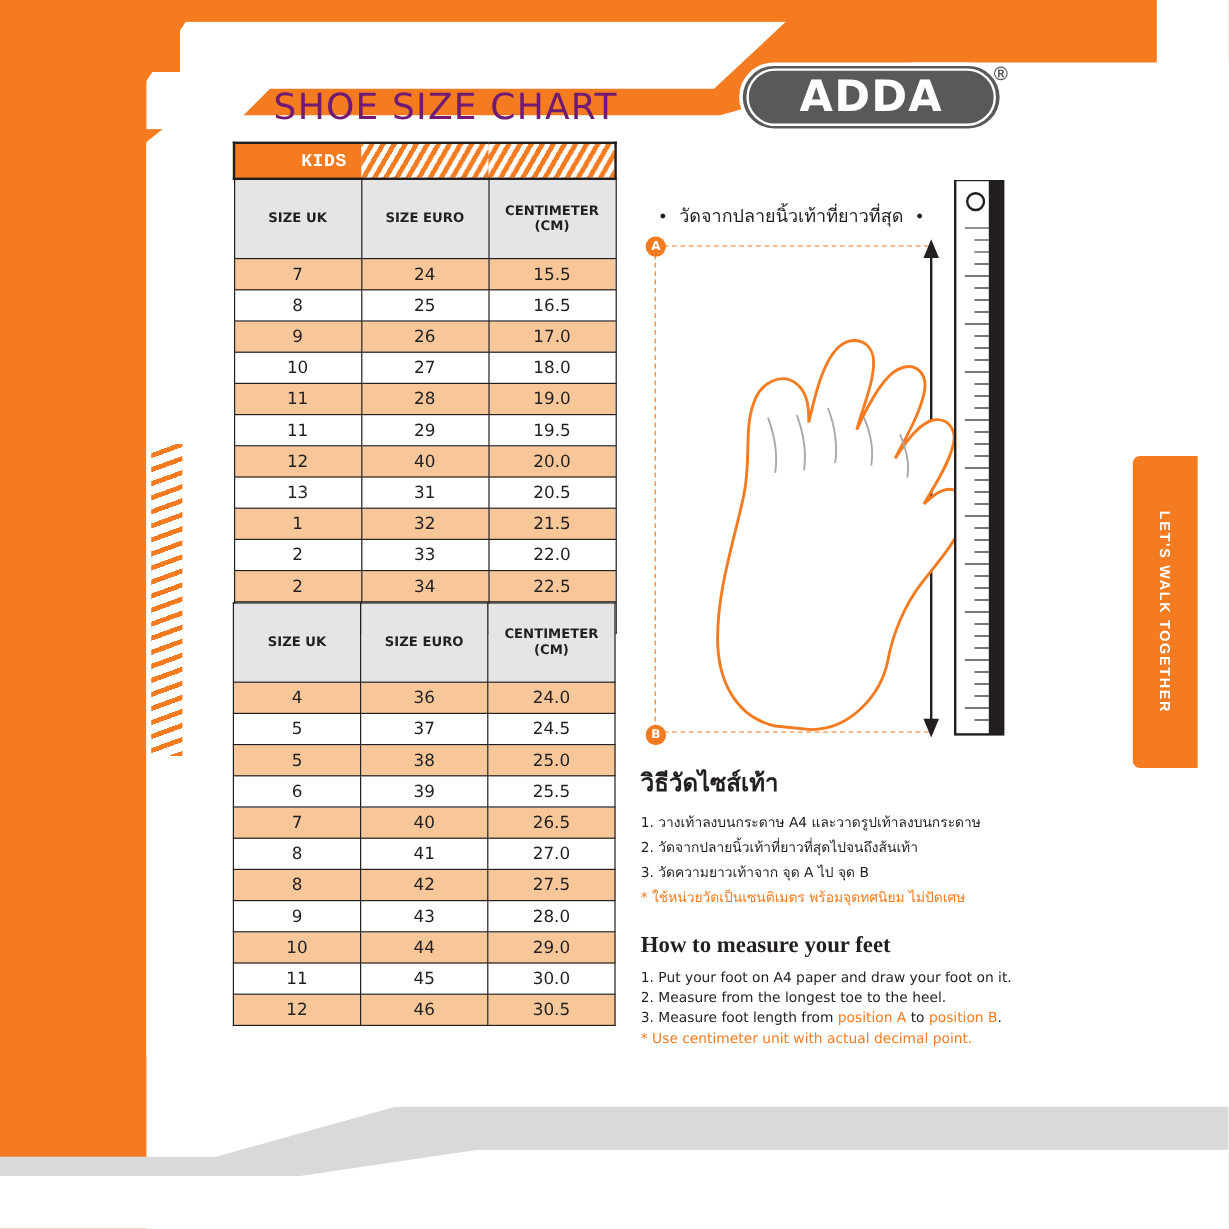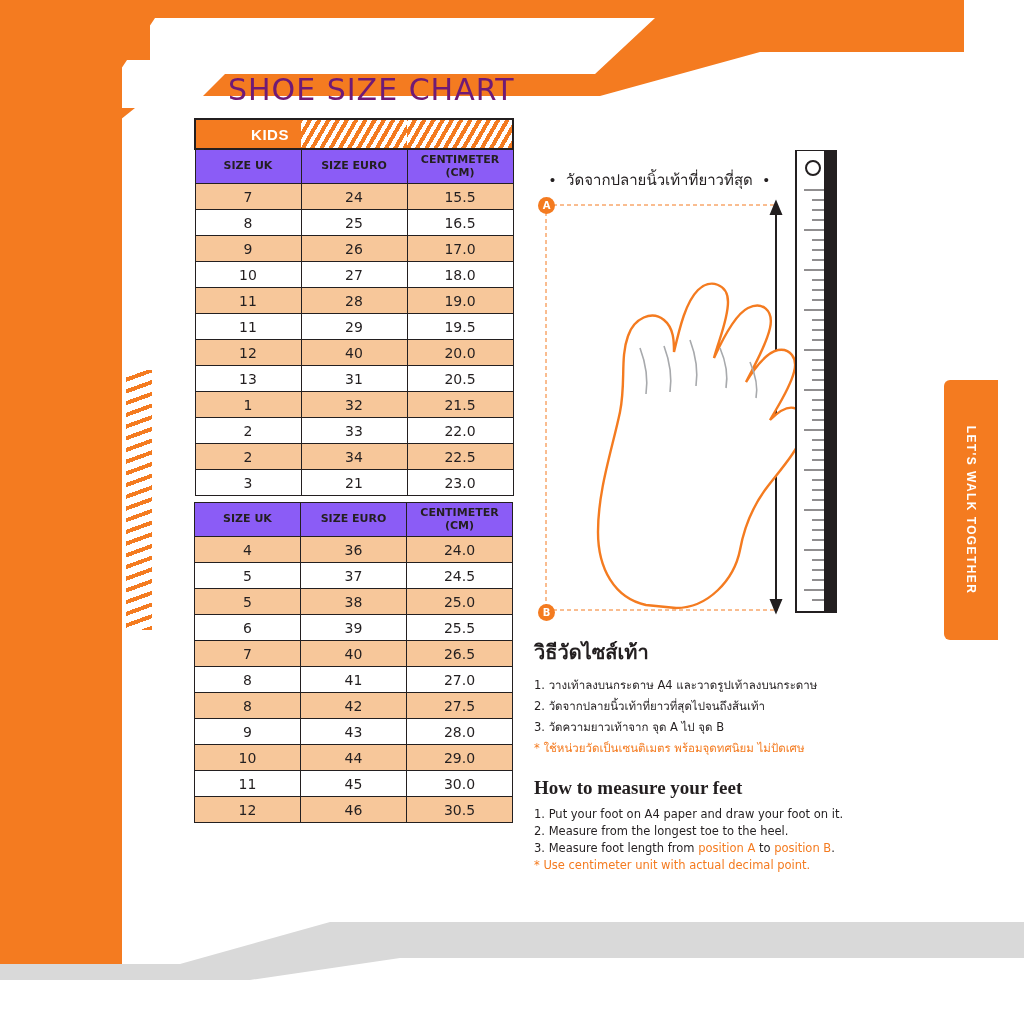--- a/index.html
+++ b/index.html
@@ -89,29 +89,29 @@
   
   .table-wrap{position:absolute;left:194px;top:118px;width:318px;}
   .table-wrap2{position:absolute;left:194px;top:502px;width:318px;}
   table{border-collapse:collapse;width:318px;table-layout:fixed;}
   .band{
     height:30px;background:#f47b20;color:#fff;border:2px solid #231f20;
   }
   .band td{border:none;}
   .band-label{
     font-weight:bold;font-size:15px;color:#fff;text-align:center;letter-spacing:.5px;
-    font-family:Liberation Sans, sans-serif;
+    font-family:Liberation Mono, monospace;
     padding-left:44px;
   }
   .band-hatch{
     background:repeating-linear-gradient(-60deg,#f47b20 0 4px,#ffffff 4px 8px);
   }
   th{
-    background:#8b5cf6;border:1.5px solid #231f20;font-size:11px;font-weight:bold;color:#231f20;
-    padding:4px 2px;line-height:1.15;
+    background:#e5e5e5;border:1.5px solid #231f20;font-size:11px;font-weight:bold;color:#231f20;
+    padding:20px 2px;line-height:1.15;
     font-family:"DejaVu Sans", sans-serif;
   }
   td{
     border:1.5px solid #231f20;text-align:center;font-size:14px;color:#231f20;height:23px;
     font-family:"DejaVu Sans", sans-serif;
   }
   tr.odd td{background:#f7c79a;}
   tr.even td{background:#ffffff;}
   col.c1{width:106px;}
   col.c2{width:106px;}
@@ -157,20 +157,26 @@
   <div class="orange-right"></div>
   <div class="right-tab">
     <span>LET'S WALK TOGETHER</span>
   </div>
   <div class="bottom-grey"></div>
   <div class="bottom-white"></div>
 
   <div class="title">SHOE SIZE CHART</div>
   <div class="title-underline"></div>
 
+  <div class="logo">
+    <div class="logo-outer"></div>
+    <div class="logo-inner"></div>
+    <div class="logo-text">ADDA</div>
+    <div class="logo-reg">®</div>
+  </div>
 
   <div class="table-wrap">
     <table>
       <colgroup>
           <col class="c1">
           <col class="c2">
           <col class="c3">
         </colgroup>
       <tbody>
         <tr class="band">

